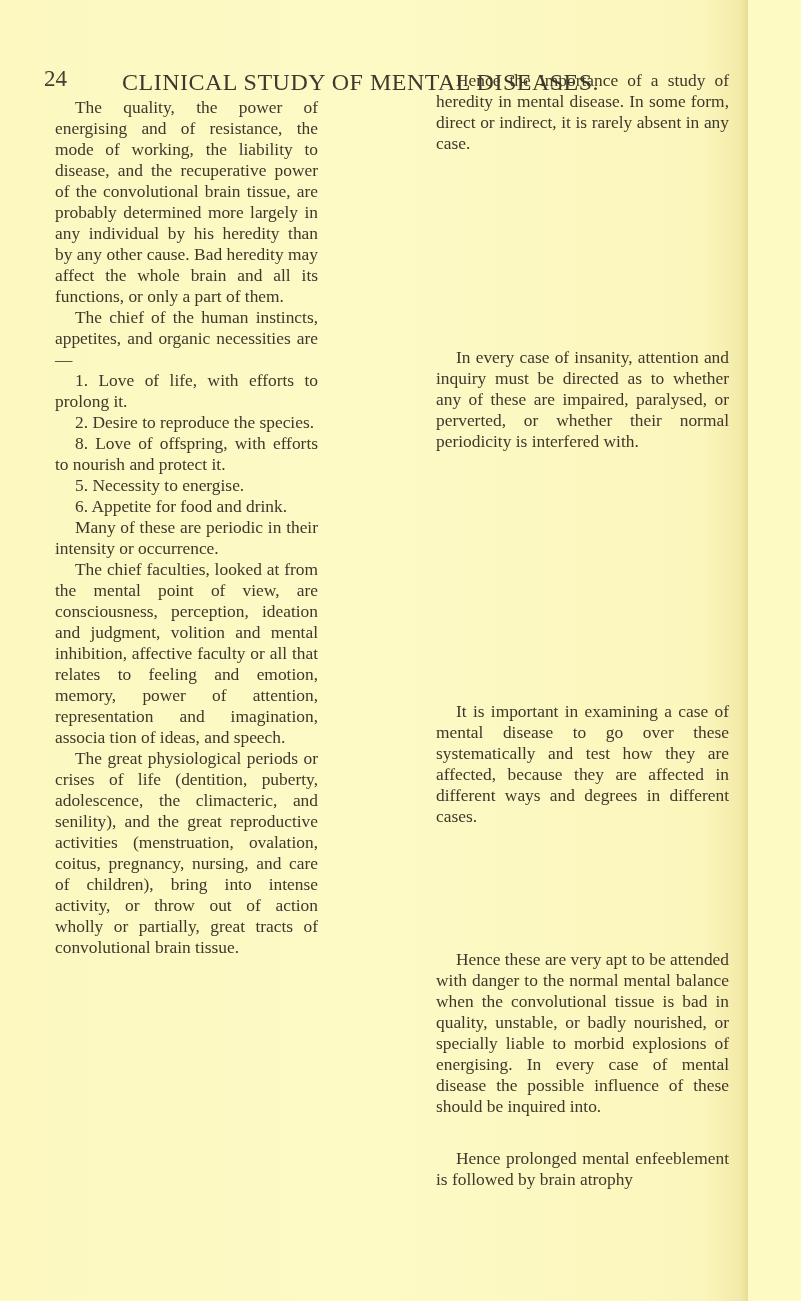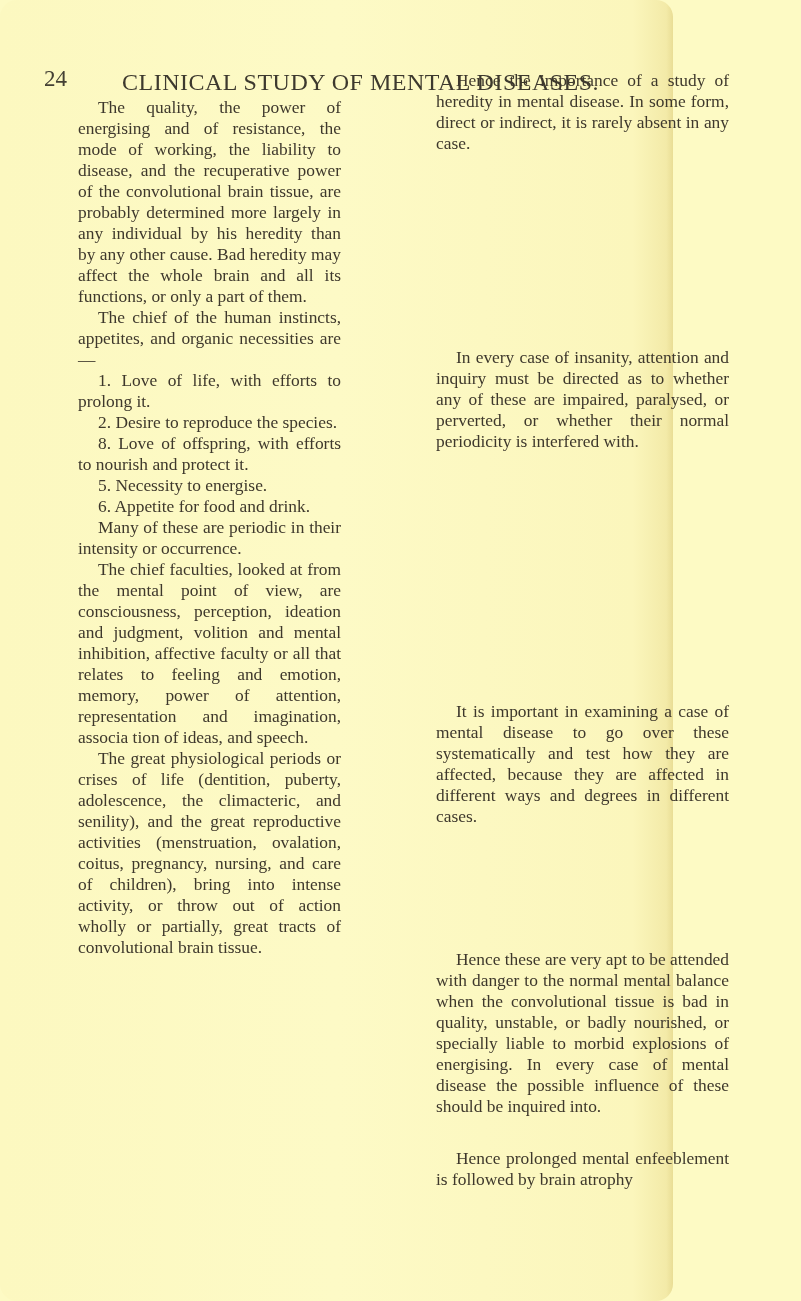--- a/index.html
+++ b/index.html
@@ -4,38 +4,37 @@
 <style>
   html, body { margin: 0; padding: 0; }
   body {
     width: 801px; height: 1301px; overflow: hidden;
     background: #fdfac4;
     font-family: "DejaVu Serif", "Liberation Serif", serif;
     color: #3a3428;
     position: relative;
   }
   .page {
-    position: absolute; left: 0; top: 0; width: 673px; height: 1301px;
+    position: absolute; left: 0; top: 0; width: 748px; height: 1301px;
     background: linear-gradient(to right, #fcf8c0 0%, #fdfac6 50%, #fbf6bc 94%, #f3eaa8 99%, #e9dd95 100%);
-    border-radius: 17px;
   }
   .header {
     position: absolute; top: 66px; left: 44px; width: 720px; height: 30px;
     font-family: "Liberation Serif", serif;
   }
   .page-num { position: absolute; left: 0; top: 0; font-size: 23px; color: #444034; }
   .running-title { position: absolute; left: 78px; top: 3px; font-size: 24px; letter-spacing: 0.5px; color: #3d392e; white-space: nowrap; }
   .col {
     position: absolute;
     font-family: "Liberation Serif", serif;
     font-size: 17.4px; line-height: 21px;
     text-align: justify;
     color: #3e382c;
   }
-  .col-left { left: 78px; top: 97px; width: 263px; }
+  .col-left { left: 55px; top: 97px; width: 263px; }
   .col-right { left: 436px; width: 293px; }
   .p { margin: 0; text-indent: 20px; }
   .li { margin: 0; text-indent: 20px; }
 </style>
 </head>
 <body>
 
 <div class="page">
 
   <div class="header">

